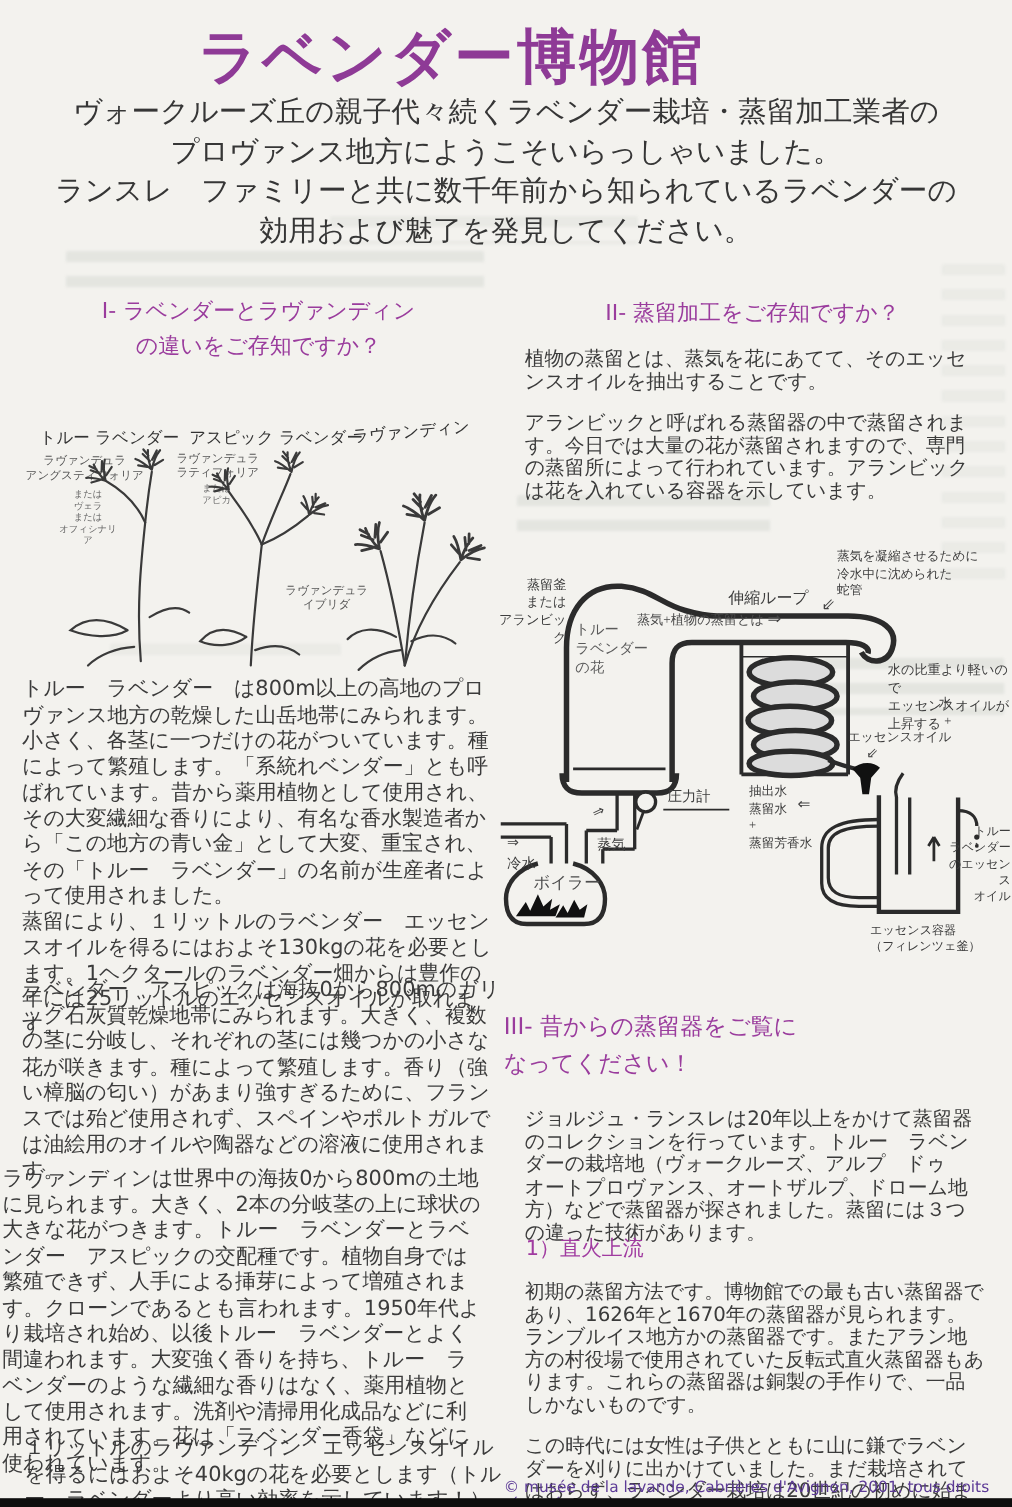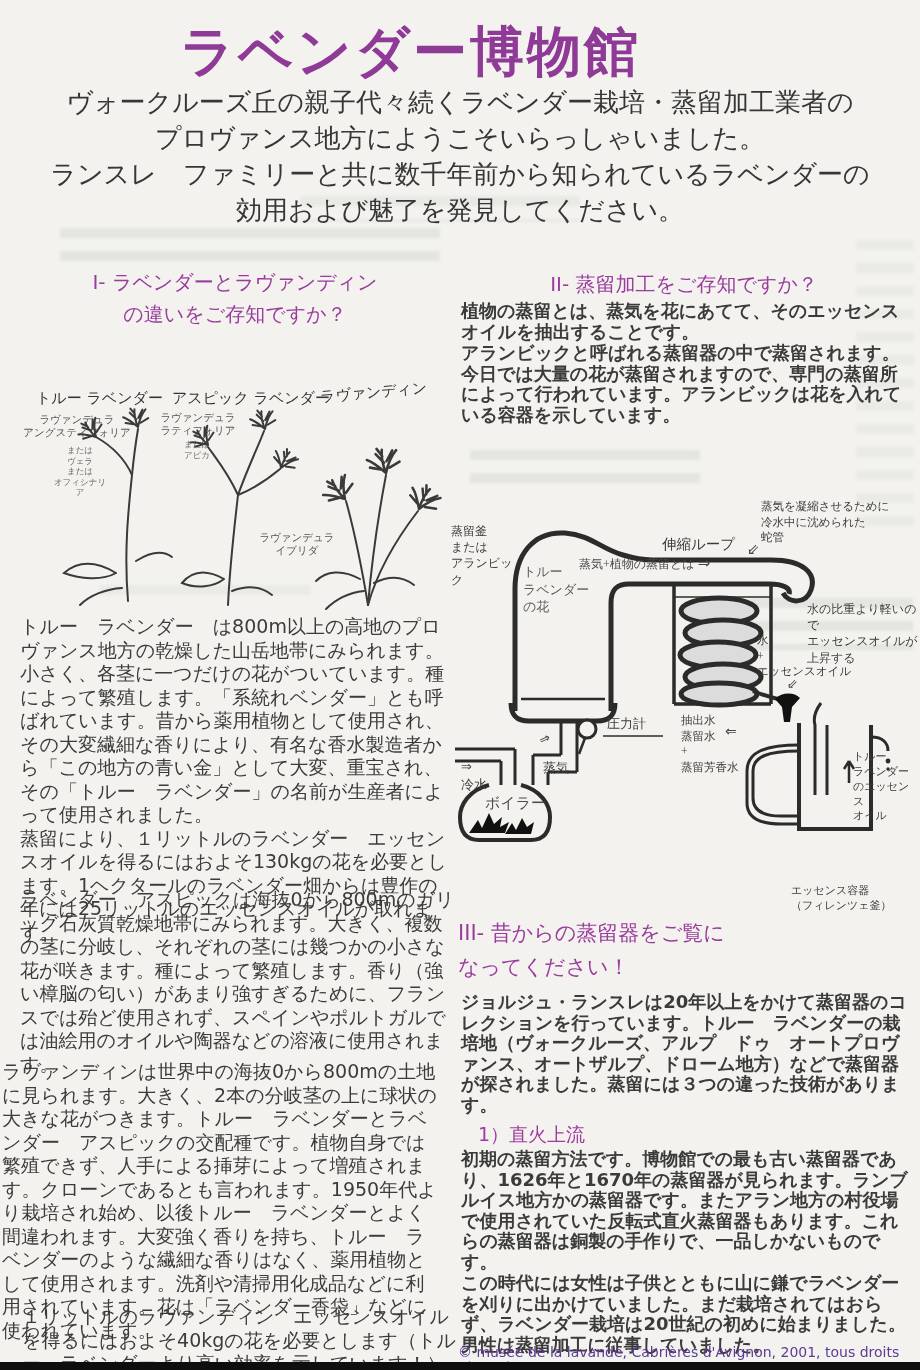--- a/index.html
+++ b/index.html
@@ -4,38 +4,38 @@
 <style>
   html,body{margin:0;padding:0;}
   body{
     width:920px;height:1370px;position:relative;overflow:hidden;
     background:#f3f2ee;
     font-family:"DejaVu Sans","Liberation Sans",sans-serif;
     color:#3d3d3d;
   }
   .abs{position:absolute;}
   .pre{white-space:pre-line;}
-  .center{text-align:left;}
+  .center{text-align:right;}
 
   #doc-title{
     left:0;top:16px;width:821px;text-align:center;
     font-size:54px;font-weight:bold;color:#8e3a96;letter-spacing:3px;
   }
   #intro{left:0;top:84px;width:920px;text-align:center;
     font-size:26px;line-height:36px;color:#363636;}
 
   .h-section{font-size:20px;line-height:32px;color:#9a3c9d;}
   #sec1-heading{left:30px;top:266px;width:410px;text-align:center;}
   #sec2-heading{left:458px;top:268px;width:452px;text-align:center;}
   #sec3-heading{left:458px;top:916px;width:452px;text-align:left;font-size:21px;line-height:34px;}
 
   .body-l{font-size:19px;line-height:23.5px;color:#3b3b3b;}
   .body-l p{margin:0;}
   .body-r{font-size:18px;line-height:20.5px;color:#3b3b3b;}
-  .body-r p{margin:1px;font-weight:bold;}
+  .body-r p{margin:17px;}
 
   #para-true{left:20px;top:615px;width:436px;}
   #para-aspic{left:20px;top:888px;width:436px;}
   #para-lavandin{left:2px;top:1060px;width:436px;}
   #para-liter{left:22px;top:1305px;width:436px;}
   #sec2-para{left:460px;top:300px;width:452px;}
   #sec3-para{left:460px;top:991px;width:452px;}
   #sub1-heading{left:478px;top:1122px;font-size:19px;color:#a03ba0;}
   #sub1-para{left:460px;top:1148px;width:452px;}
 
@@ -230,21 +230,21 @@
   <div class="dlbl" style="left:30px;top:300px;font-size:15px;color:#4c4c4c;">ボイラー</div>
   <div class="dlbl pre" style="left:226px;top:220px;font-size:11.5px;">抽出水
 蒸留水
 +
 蒸留芳香水</div>
   <div class="arrow" style="left:270px;top:230px;font-size:14px;">⇐</div>
   <div class="dlbl pre center" style="left:398px;top:256px;width:66px;font-size:11px;">トルー
 ラベンダー
 のエッセンス
 オイル</div>
-  <div class="dlbl pre" style="left:336px;top:346px;font-size:11px;margin-top:44px;">エッセンス容器
+  <div class="dlbl pre" style="left:336px;top:346px;font-size:11px;">エッセンス容器
 （フィレンツェ釜）</div>
 </div>
 
 <div id="sec3-heading" class="abs">
   <div style="color:#9a3c9d;">III- 昔からの蒸留器をご覧に</div>
   <div style="color:#9a3c9d;">なってください！</div>
 </div>
 <div id="sec3-para" class="abs body-r">
   <p>ジョルジュ・ランスレは20年以上をかけて蒸留器のコレクションを行っています。トルー　ラベンダーの栽培地（ヴォークルーズ、アルプ　ドゥ　オートプロヴァンス、オートザルプ、ドローム地方）などで蒸留器が探されました。蒸留には３つの違った技術があります。</p>
 </div>

